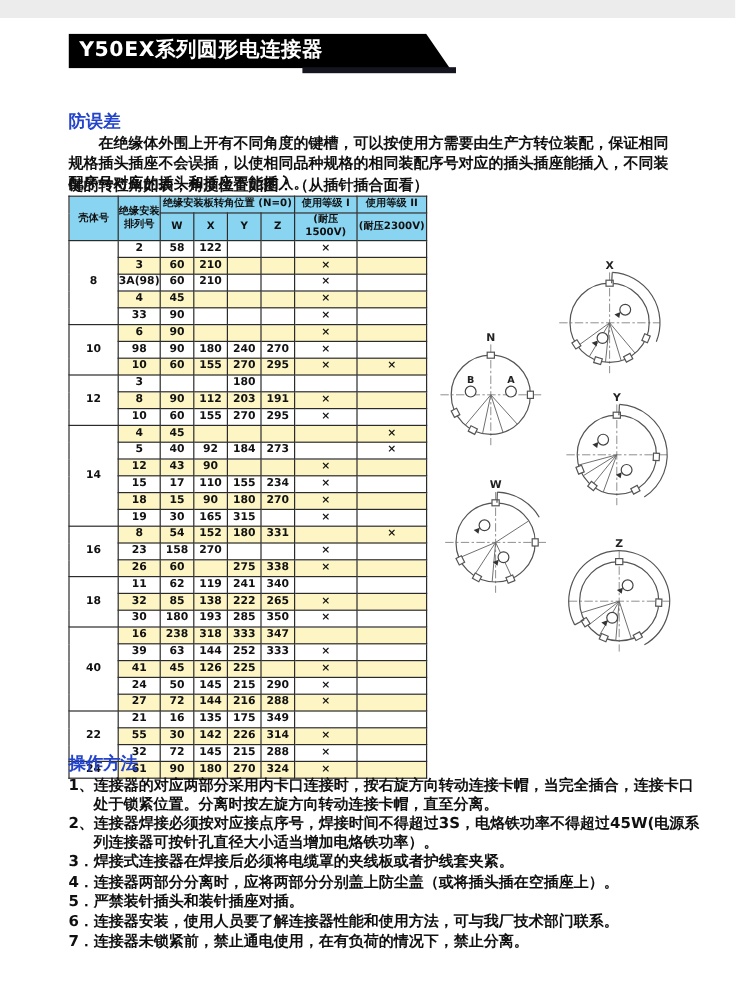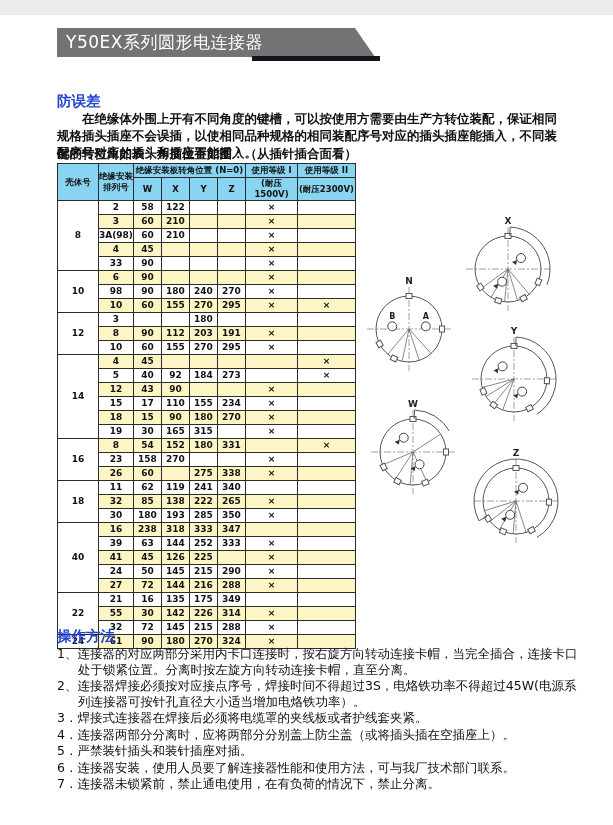--- a/index.html
+++ b/index.html
@@ -5,21 +5,21 @@
   html,body { margin:0; padding:0; background:#fff; }
   .page {
     position:relative; width:613px; height:825px; background:#fff;
     font-family:"DejaVu Sans", sans-serif; color:#101010; overflow:hidden;
   }
   .top-strip { position:absolute; left:0; top:0; width:613px; height:15px; background:#ececec; }
 
   
   .banner {
     position:absolute; left:57px; top:28px; width:318px; height:29px;
-    background:#737373; color:#ffffff; font-weight:normal; font-size:17px;
+    background:#000000; color:#ffffff; font-weight:bold; font-size:17px;
     line-height:29px; padding-left:9px; box-sizing:border-box; letter-spacing:0.5px;
     clip-path:polygon(0 0, 298px 0, 318px 100%, 0 100%);
   }
   .banner-shadow { position:absolute; left:252px; top:56px; width:128px; height:5px; background:#15151f; }
 
   .sec-heading { position:absolute; color:#2343cd; font-weight:bold; font-size:14.5px; }
   #sec1-heading { left:57px; top:92px; }
   #sec2-heading { left:57px; top:627px; }
 
   .intro {
@@ -43,21 +43,21 @@
   tr.group-start td { border-top:1.5px solid #222; }
 
   
   svg.diagrams { position:absolute; left:355px; top:190px; }
   .diag-label { font-size:9px; font-weight:bold; fill:#222; }
   .pin-label  { font-size:8px; font-weight:bold; fill:#222; }
 
   
   .op-list { position:absolute; left:57px; top:646px; width:528px; }
   .op-item {
-    font-size:12.5px; font-weight:normal; line-height:15.5px;
+    font-size:12.5px; font-weight:bold; line-height:15.5px;
     padding-left:21px; text-indent:-21px; margin:0 0 1px 0;
   }
 </style>
 </head>
 <body>
 
 <div class="page">
   <div class="top-strip"></div>
 
   <div class="banner">Y50EX系列圆形电连接器</div>

